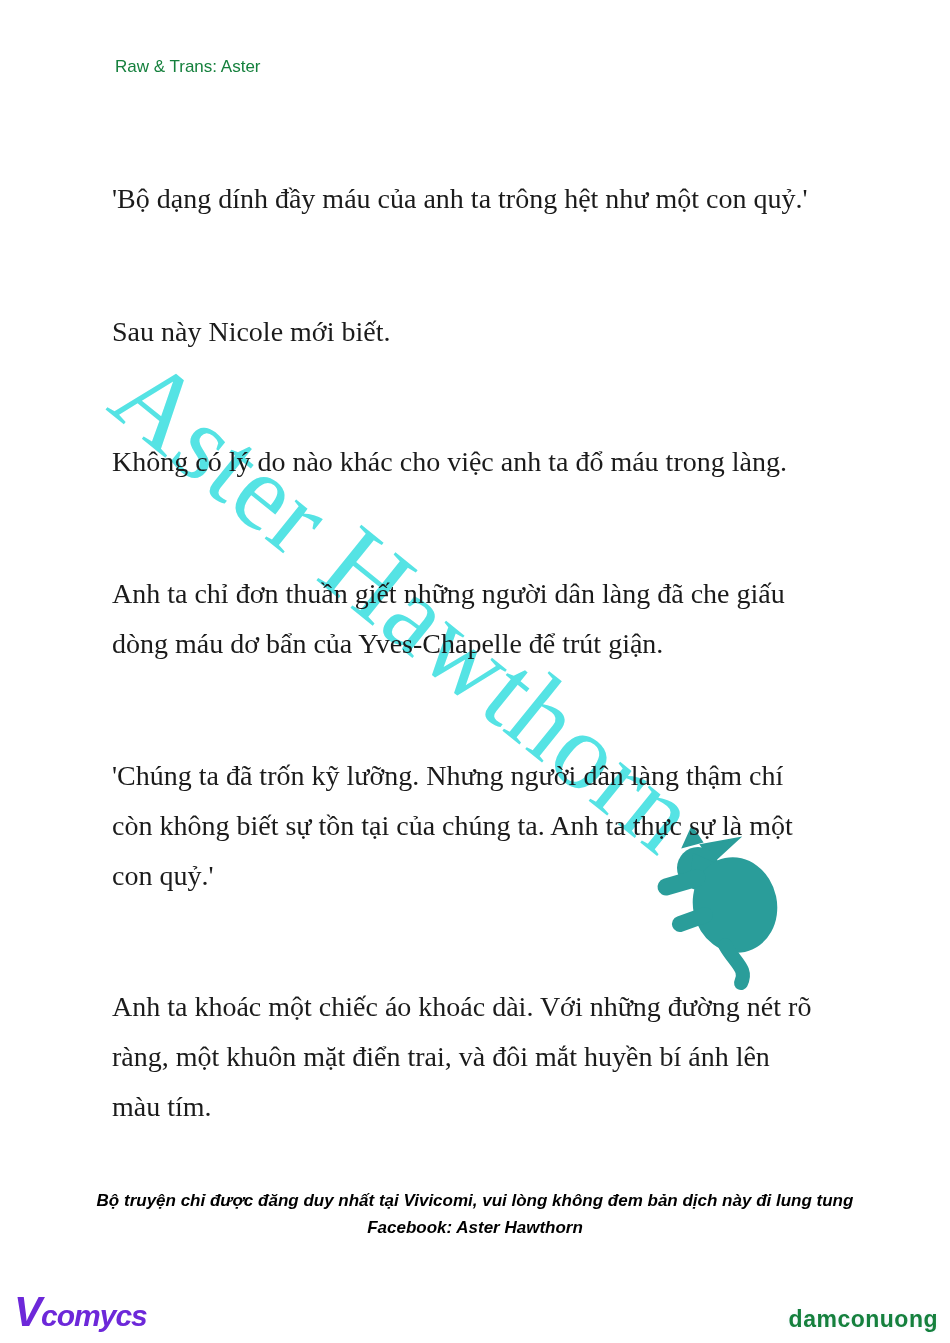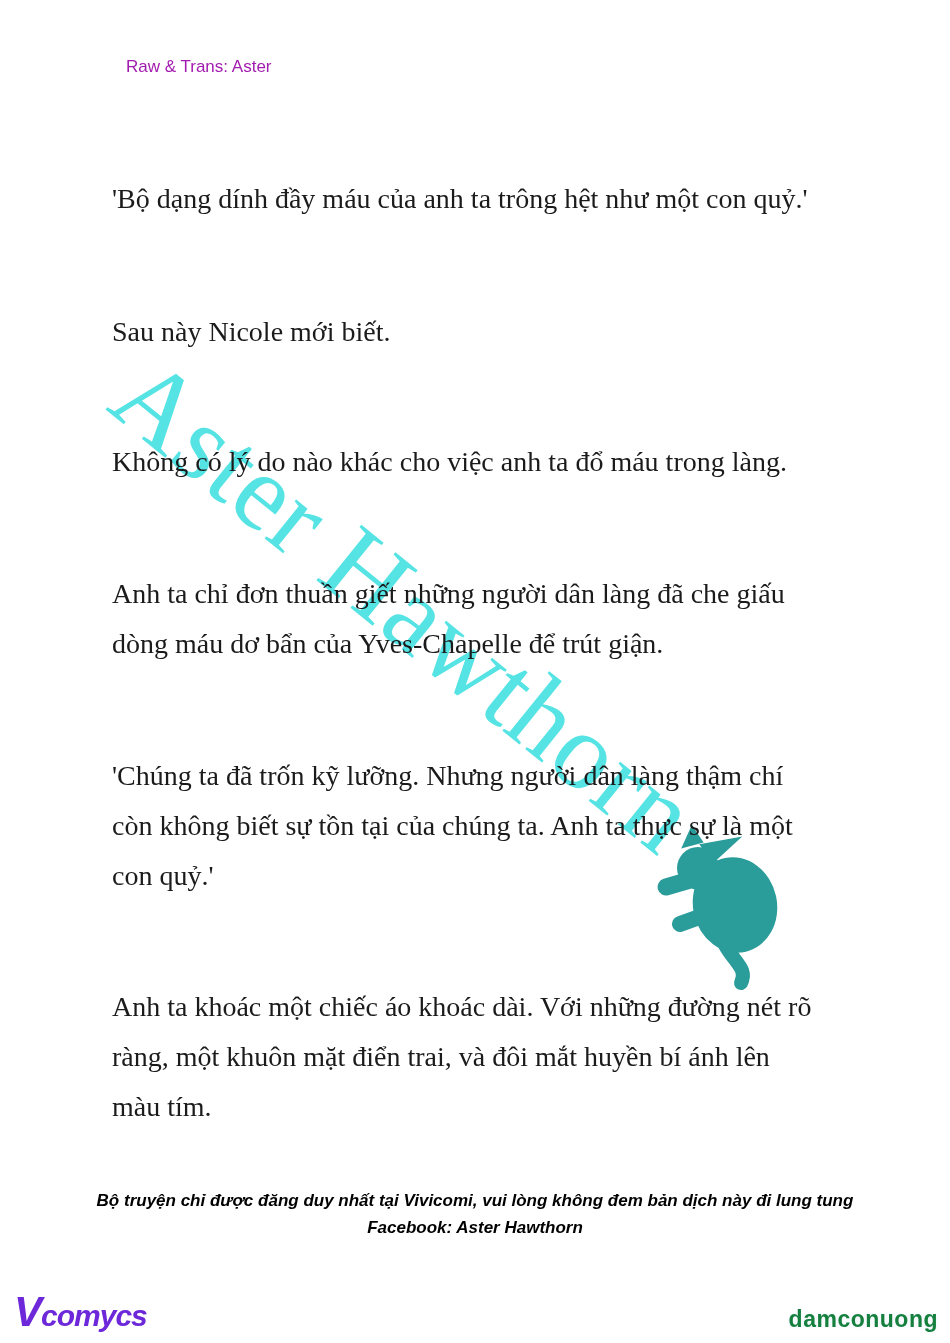--- a/index.html
+++ b/index.html
@@ -5,23 +5,23 @@
   html,body{margin:0;padding:0;background:#888;}
   .page{
     position:relative;
     width:950px;height:1343px;
     background:#ffffff;
     overflow:hidden;
     font-family:"Liberation Serif", serif;
     margin:0 auto;
   }
   .credit{
-    position:absolute;left:126px;top:57px;
+    position:absolute;left:115px;top:57px;
     font-family:"Liberation Sans", sans-serif;
-    font-size:17px;color:#a21caf;z-index:3;
+    font-size:17px;color:#15803d;z-index:3;
   }
   .watermark{
     position:absolute;left:162px;top:338px;
     font-family:"Liberation Serif", serif;
     font-size:109px;line-height:1;white-space:nowrap;
     color:#55e3e4;
     transform:rotate(39deg);
     transform-origin:0 0;
     z-index:1;
     letter-spacing:1px;

